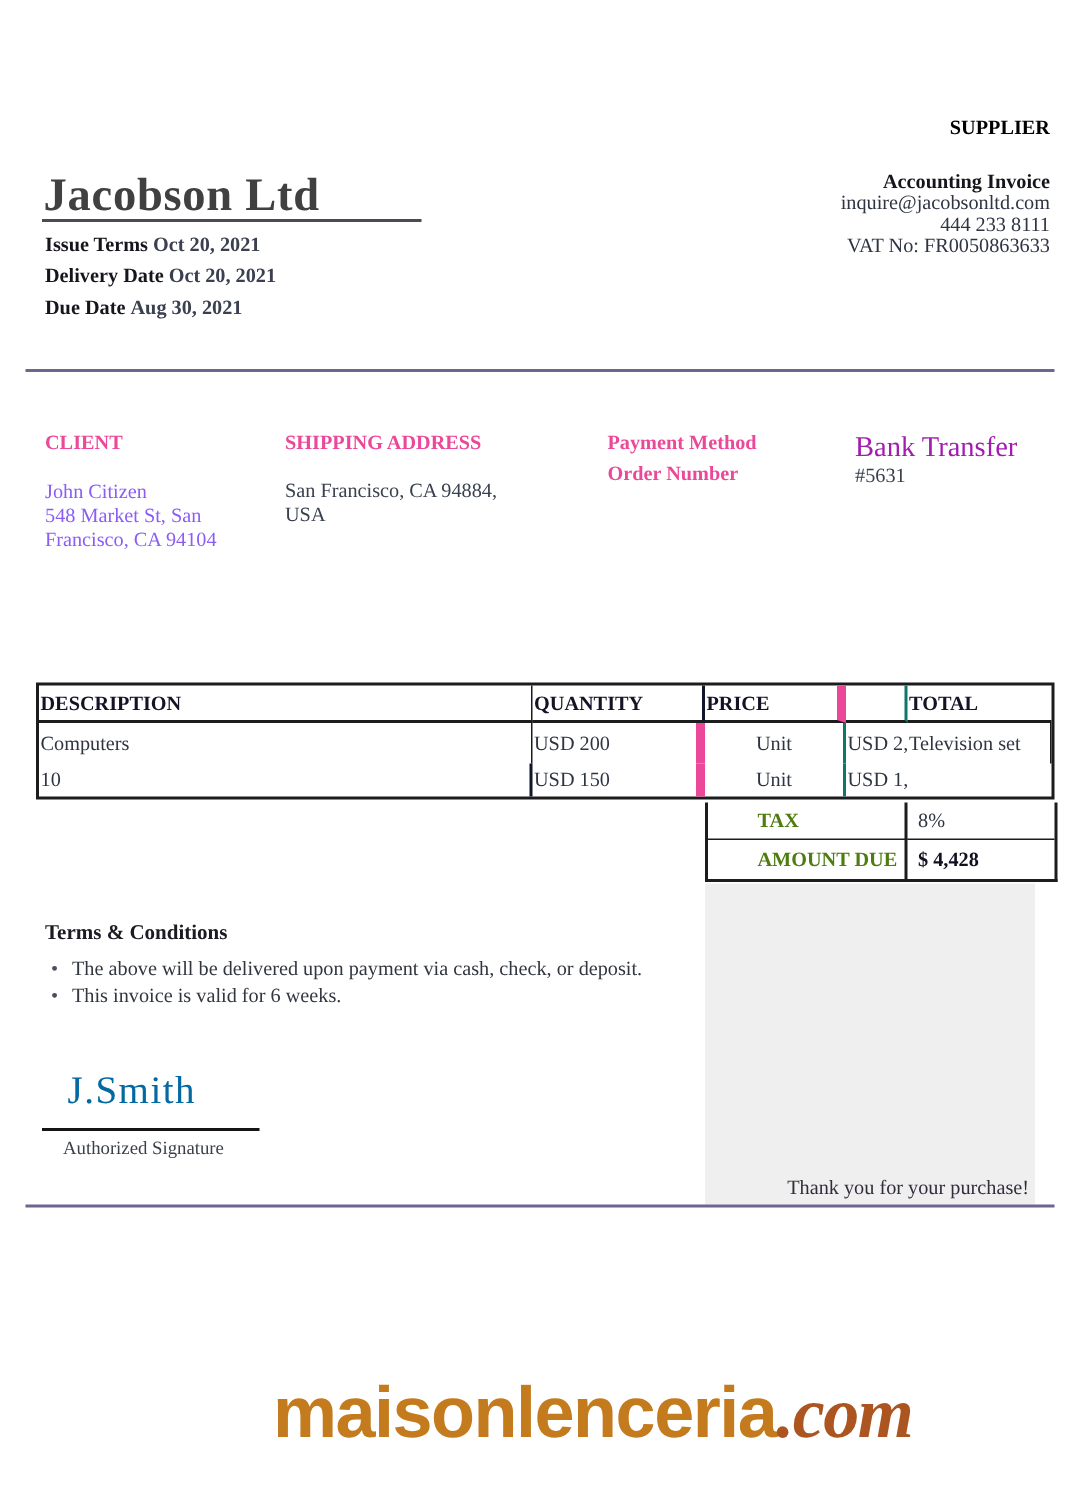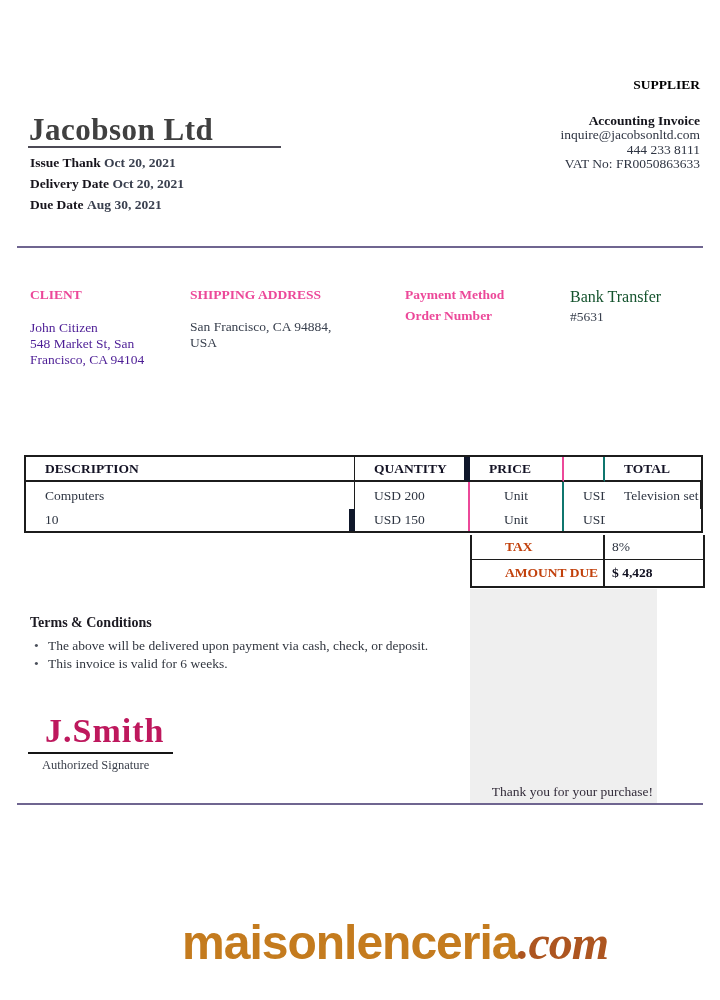--- a/index.html
+++ b/index.html
@@ -40,78 +40,78 @@
   .rule-purple { left: 17px; height: 2px; width: 686px; background: #6f6590; }
   .rule-top { top: 246px; }
   .rule-bottom { top: 803px; }
 
   
   .section-heading { font-weight: bold; font-size: 13.5px; color: #ec4899; }
   .client-heading { left: 30px; top: 287px; }
   .shipping-heading { left: 190px; top: 287px; }
   .payment-label { left: 405px; top: 287px; }
   .order-label { left: 405px; top: 308px; }
-  .payment-value { left: 570px; top: 288px; font-size: 16px; color: #14532d; }
+  .payment-value { left: 570px; top: 288px; font-size: 19px; color: #a21caf; }
   .order-value { left: 570px; top: 309px; font-size: 13.5px; color: #39404e; }
-  .client-address { left: 30px; top: 320px; font-size: 13.5px; line-height: 16.2px; color: #4c1d95; }
+  .client-address { left: 30px; top: 320px; font-size: 13.5px; line-height: 16.2px; color: #8b5cf6; }
   .shipping-address { left: 190px; top: 319px; font-size: 13.5px; line-height: 16.2px; color: #39404e; width: 175px; }
 
   
   .invoice-table {
     left: 24px; top: 455px; width: 675px;
     border: 2px solid #1c1c1c;
     display: grid;
     grid-template-columns: 329px 115px 94px 41px 1fr;
     grid-template-rows: 25px 27px 22px;
     font-size: 13.5px;
   }
   .cell {
     display: flex; align-items: center;
-    padding-left: 19px; color: #2e3542;
+    padding-left: 1px; color: #2e3542;
     overflow: hidden; white-space: nowrap;
   }
   .cell.head { font-weight: bold; color: #141325; border-bottom: 2px solid #1c1c1c; }
   .cell.c1 { border-right: 1px solid #1c1c1c; }
-  .cell.c2 { border-right: 6px solid #0f172a; }
-  .cell.c3 { border-right: 2px solid #ec4899; }
+  .cell.c2 { border-right: 2px solid #0f172a; }
+  .cell.c3 { border-right: 6px solid #ec4899; }
   .cell.c4 { border-right: 2px solid #0f766e; justify-content: center; padding-left: 0; }
 
   
   .summary-table {
     left: 470px; top: 535px; width: 231px;
     border: 2px solid #1c1c1c; border-top: none;
     display: grid;
     grid-template-columns: 133px 1fr;
     grid-template-rows: 25px 26px;
     font-size: 13.5px; background: #ffffff;
   }
   .sum-cell { display: flex; align-items: center; padding-left: 7px; color: #2e3542; }
-  .sum-label { font-weight: bold; color: #c2410c; border-right: 2px solid #1c1c1c; padding-left: 33px; }
+  .sum-label { font-weight: bold; color: #4d7c0f; border-right: 2px solid #1c1c1c; padding-left: 33px; }
   .sum-row1 { border-bottom: 1px solid #1c1c1c; }
   .sum-strong { font-weight: bold; color: #101020; }
 
   
   .gray-panel {
-    left: 470px; top: 589px; width: 187px; height: 214px;
+    left: 470px; top: 589px; width: 220px; height: 214px;
     background: #efefef;
     display: flex; align-items: flex-end; justify-content: flex-end;
     padding: 0 4px 3px 0; box-sizing: border-box;
   }
   .thank-you { font-size: 13.5px; color: #332c3a; }
 
   
   .terms-block { left: 30px; top: 615px; font-size: 13.5px; color: #31363f; }
   .terms-heading { font-weight: bold; font-size: 14px; color: #1c1a22; margin-bottom: 6px; }
   .terms-item { line-height: 18px; padding-left: 18px; position: relative; }
   .terms-item::before { content: "\2022"; position: absolute; left: 4px; color: #4a4f5a; }
 
   
   .signature-name {
     left: 45px; top: 712px;
-    font-size: 34px; color: #be185d; letter-spacing: 1px; font-weight: bold;
+    font-size: 26px; color: #0369a1; letter-spacing: 1px;
   }
   .signature-line { left: 28px; top: 752px; width: 145px; height: 2px; background: #151515; }
   .signature-label { left: 42px; top: 758px; font-size: 12.5px; color: #3a3f4a; }
 
   
   .watermark { left: 182px; top: 915px; font-size: 48px; white-space: nowrap; }
   .wm-name {
     font-family: "Liberation Sans", sans-serif;
     font-weight: bold; color: #c47b1e; letter-spacing: -1px;
   }
@@ -130,21 +130,21 @@
   <span class="invoice-type">Accounting Invoice</span>
   <span class="supplier-line">inquire@jacobsonltd.com</span>
   <span class="supplier-line">444 233 8111</span>
   <span class="supplier-line">VAT No: FR0050863633</span>
 </div>
 
 <div class="abs rule-short"></div>
 
 <div class="abs dates-block">
   <div>
-    <span class="date-label">Issue Thank</span>
+    <span class="date-label">Issue Terms</span>
     <span class="date-value">Oct 20, 2021</span>
   </div>
   <div>
     <span class="date-label">Delivery Date</span>
     <span class="date-value">Oct 20, 2021</span>
   </div>
   <div>
     <span class="date-label">Due Date</span>
     <span class="date-value">Aug 30, 2021</span>
   </div>

